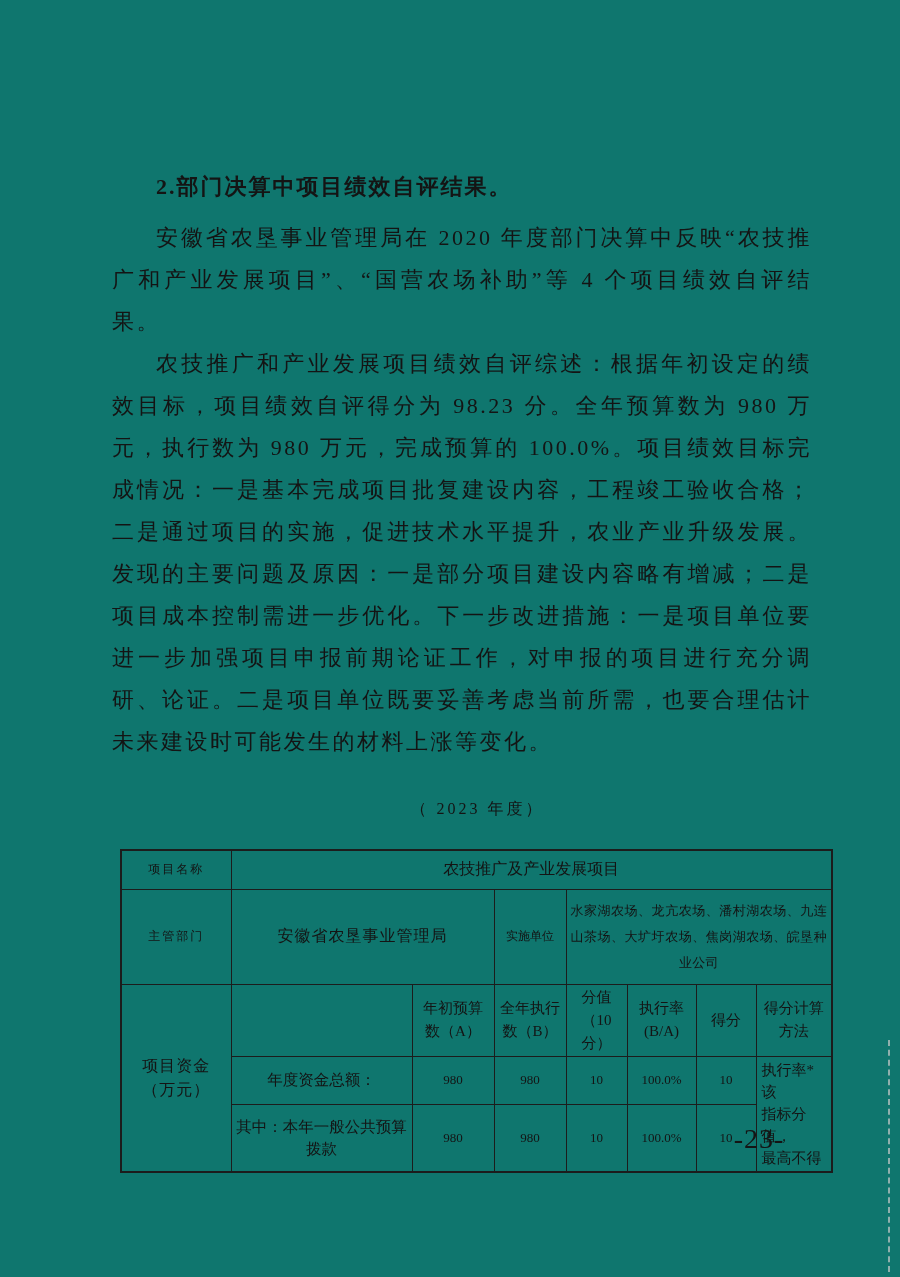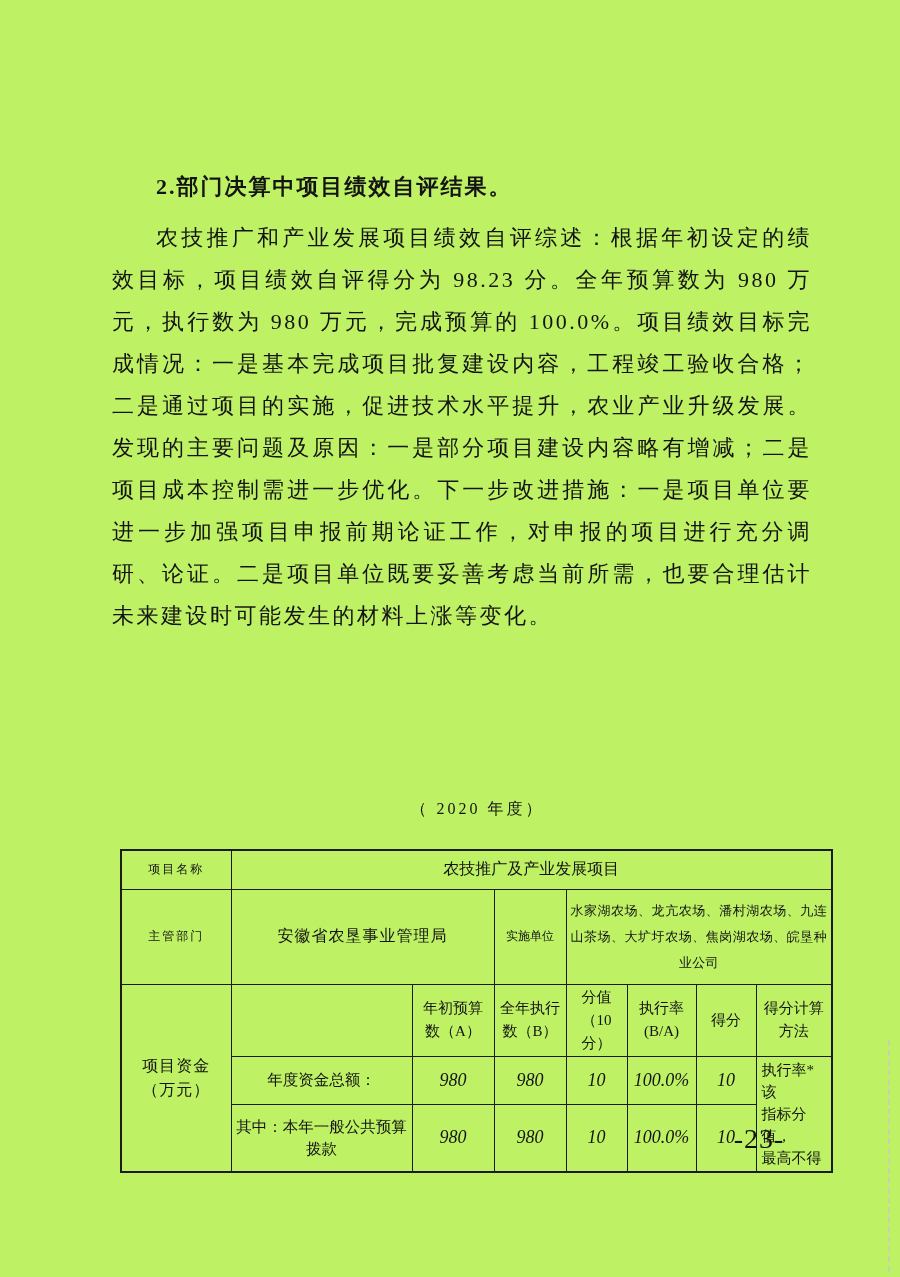--- a/index.html
+++ b/index.html
@@ -6,21 +6,21 @@
   html, body { width:900px; height:1277px; }
   body {
     background:#ffffff;
     color:#141414;
     font-family:"Liberation Serif","DejaVu Serif",serif;
     position:relative;
     overflow:hidden;
   }
   .page {
     position:absolute; left:0; top:0; width:900px; height:1277px;
-    background:#bef264; overflow:hidden;
+    background:#0f766e; overflow:hidden;
   }
 
   
   .body-text { position:absolute; left:112px; top:166px; width:700px; }
   .heading {
     font-size:22px; font-weight:bold; line-height:42px;
     text-indent:2em; letter-spacing:2px; margin-bottom:9px;
     white-space:nowrap;
   }
   .para {
@@ -57,21 +57,21 @@
   td.lbl { font-size:12px; letter-spacing:2px; }
   td.dept { font-size:16px; letter-spacing:1px; }
   td.farms {
     font-size:13px; line-height:26px; letter-spacing:0.2px;
     text-align:justify; text-align-last:center; padding:8px 4px;
   }
   td.hdr { font-size:15px; line-height:23px; padding:1px 2px; }
   td.hdr .line, td.funds-lbl .line, td.method .line { display:block; }
   td.funds-lbl { font-size:16px; line-height:24px; letter-spacing:1px; }
   td.sub-lbl { font-size:15.5px; line-height:22px; padding:1px 4px; }
-  td.num { font-size:18px;font-style:italic; }
+  td.num { font-size:13px; }
   td.method {
     font-size:15px; line-height:22px; text-align:left; padding:2px 3px 2px 5px;
   }
 
   
   .page-number {
     position:absolute; left:699px; top:1123px; width:120px;
     text-align:center; font-size:28px; letter-spacing:1px;
   }
   .scan-artifact {
@@ -79,24 +79,25 @@
     border-left:2px dashed #c9c9c9; opacity:0.7;
   }
 </style>
 </head>
 <body>
 
 <div class="page">
 
   <div class="body-text">
     <p class="heading">2.部门决算中项目绩效自评结果。</p>
+    <p class="para">安徽省农垦事业管理局在 2020 年度部门决算中反映“农技推广和产业发展项目”、“国营农场补助”等 4 个项目绩效自评结果。</p>
     <p class="para">农技推广和产业发展项目绩效自评综述：根据年初设定的绩效目标，项目绩效自评得分为 98.23 分。全年预算数为 980 万元，执行数为 980 万元，完成预算的 100.0%。项目绩效目标完成情况：一是基本完成项目批复建设内容，工程竣工验收合格；二是通过项目的实施，促进技术水平提升，农业产业升级发展。发现的主要问题及原因：一是部分项目建设内容略有增减；二是项目成本控制需进一步优化。下一步改进措施：一是项目单位要进一步加强项目申报前期论证工作，对申报的项目进行充分调研、论证。二是项目单位既要妥善考虑当前所需，也要合理估计未来建设时可能发生的材料上涨等变化。</p>
   </div>
 
-  <div class="table-subtitle">（ 2020 年度）</div>
+  <div class="table-subtitle">（ 2023 年度）</div>
 
   <table class="eval-table">
     <colgroup>
       <col style="width:110px">
         <col style="width:181px">
         <col style="width:82px">
         <col style="width:72px">
       <col style="width:61px">
         <col style="width:69px">
         <col style="width:60px">

